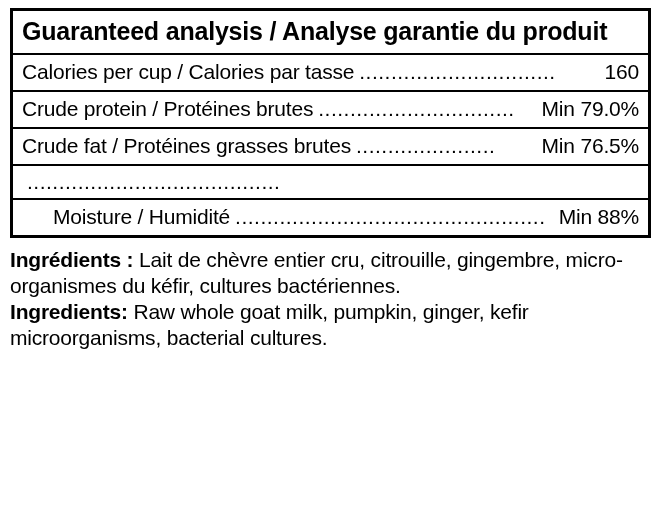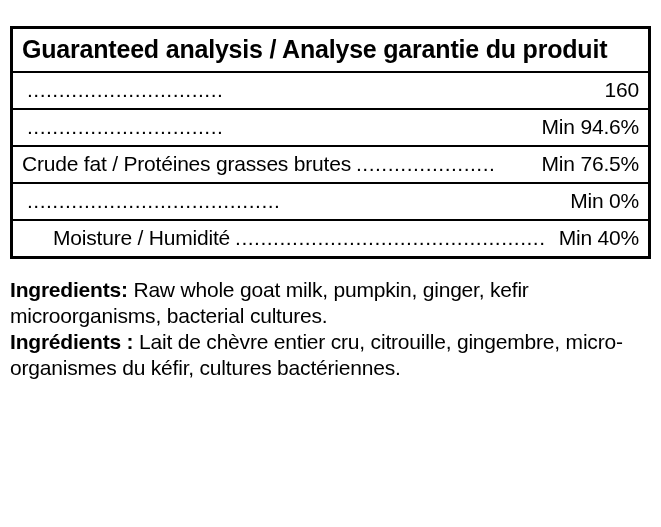--- a/index.html
+++ b/index.html
@@ -21,21 +21,21 @@
     height: 527px;
     box-sizing: border-box;
     padding: 8px 10px 0 10px;
   }
 
   
   .ga-table {
     border: 3px solid #000;
     box-sizing: border-box;
     width: 641px;
-    margin: 18px auto;
+    margin: 0 auto;
   }
 
   .ga-header {
     font-size: 25px;
     font-weight: bold;
     letter-spacing: -0.2px;
     padding: 6px 9px 7px 9px;
     border-bottom: 2px solid #000;
     white-space: nowrap;
   }
@@ -96,53 +96,54 @@
 </head>
 <body>
 
 <div class="label">
 
   <div class="ga-table">
 
     <div class="ga-header">Guaranteed analysis / Analyse garantie du produit</div>
 
     <div class="ga-row">
+      <span class="ga-name">Calories per cup / Calories par tasse</span>
       <span class="ga-dots">...............................</span>
       <span class="ga-value">160</span>
     </div>
 
     <div class="ga-row">
+      <span class="ga-name">Crude protein / Protéines brutes</span>
       <span class="ga-dots">...............................</span>
-      <span class="ga-value">Min 94.6%</span>
+      <span class="ga-value">Min 79.0%</span>
     </div>
 
     <div class="ga-row">
       <span class="ga-name">Crude fat / Protéines grasses brutes</span>
       <span class="ga-dots">......................</span>
       <span class="ga-value">Min 76.5%</span>
     </div>
 
     <div class="ga-row">
       <span class="ga-dots">........................................</span>
-      <span class="ga-value">Min 0%</span>
     </div>
 
     <div class="ga-row">
       <span class="ga-name">Moisture / Humidité</span>
       <span class="ga-dots">.................................................</span>
-      <span class="ga-value">Min 40%</span>
+      <span class="ga-value">Min 88%</span>
     </div>
 
   </div>
 
   <div class="ingredients">
 
     <div class="ing-block">
-      <span class="ing-label">Ingredients</span><span class="ing-label">:</span><span class="ing-text"> Raw whole goat milk, pumpkin, ginger, kefir microorganisms, bacterial cultures.</span>
+      <span class="ing-label">Ingrédients</span><span class="ing-label"> :</span><span class="ing-text"> Lait de chèvre entier cru, citrouille, gingembre, micro-organismes du kéfir, cultures bactériennes.</span>
     </div>
 
     <div class="ing-block">
-      <span class="ing-label">Ingrédients</span><span class="ing-label"> :</span><span class="ing-text"> Lait de chèvre entier cru, citrouille, gingembre, micro-organismes du kéfir, cultures bactériennes.</span>
+      <span class="ing-label">Ingredients</span><span class="ing-label">:</span><span class="ing-text"> Raw whole goat milk, pumpkin, ginger, kefir microorganisms, bacterial cultures.</span>
     </div>
 
   </div>
 
 </div>
 
 </body></html>

